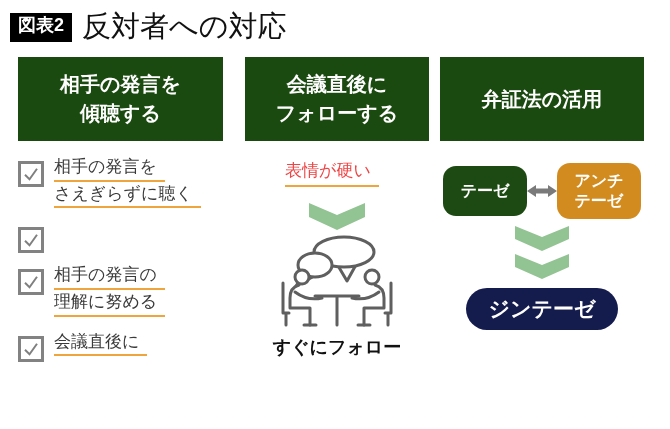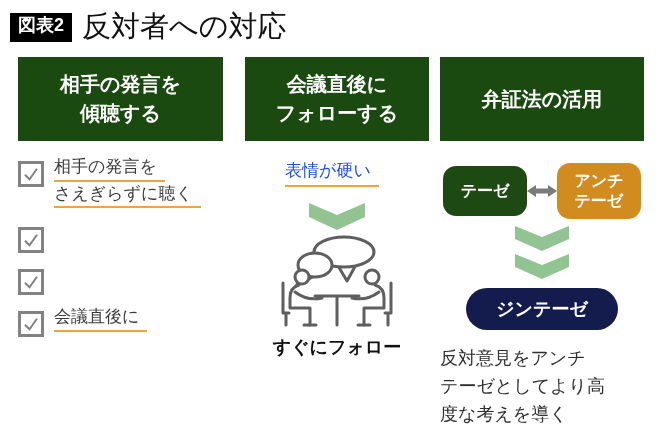--- a/index.html
+++ b/index.html
@@ -29,39 +29,39 @@
   .checkbox{
     width:20px;height:20px;border:3px solid #828282;background:#fff;flex:none;margin-top:3px;
     display:flex;align-items:center;justify-content:center;
   }
   .check-lines{font-size:17px;color:#3a3a3a;line-height:1.1;}
   .uline{
     display:inline-block;border-bottom:2px solid var(--underline-orange,#efa53e);
     padding:0 8px 3px 0;margin-bottom:3px;
   }
   
-  .symptoms{margin:18px 0 0 40px;display:flex;flex-direction:column;gap:13px;align-items:flex-start;font-size:17px;color:#1d4ed8;}
+  .symptoms{margin:18px 0 0 40px;display:flex;flex-direction:column;gap:13px;align-items:flex-start;font-size:17px;color:#ef4444;}
   .chev{display:block;margin:13px auto 0;}
   .chev-fill{fill:var(--chevron-green,#92c392);}
   .people-wrap{margin-top:4px;text-align:center;}
   .follow-label{text-align:center;font-weight:bold;font-size:18px;color:#111;margin-top:3px;}
   
   .thesis-row{margin-top:22px;display:flex;align-items:center;justify-content:center;gap:0;}
   .thesis-box{
     background:var(--thesis-green,#1d4a12);color:#fff;font-weight:bold;font-size:16px;
     width:84px;height:50px;border-radius:13px;display:flex;align-items:center;justify-content:center;flex:none;
   }
   .anti-box{
     background:var(--antithesis-orange,#d28b1f);color:#fff;font-weight:bold;font-size:16px;
     width:84px;height:56px;border-radius:13px;display:flex;align-items:center;justify-content:center;
     text-align:left;line-height:1.25;flex:none;
   }
   .double-chev{margin-top:7px;display:flex;flex-direction:column;align-items:center;gap:3px;}
   .syn-box{
-    background:var(--synthesis-navy,#141b4d);color:#fff;font-weight:bold;font-size:18px;
+    background:var(--synthesis-navy,#141b4d);color:#fff;font-weight:bold;font-size:21px;
     width:152px;height:42px;border-radius:21px;margin:9px auto 0;
     display:flex;align-items:center;justify-content:center;
   }
   .description{margin-top:15px;font-size:18px;color:#2e2e2e;line-height:1.55;}
   
   .ppl{stroke:#5f5f5f;stroke-width:3;fill:none;stroke-linecap:round;stroke-linejoin:round;}
   .ppl-fill{stroke:#5f5f5f;stroke-width:3;fill:#fff;stroke-linejoin:round;}
   .arrow-fill{fill:#7a7a7a;}
   .checkmark{stroke:#7f7f7f;stroke-width:2.6;fill:none;}
 </style>
@@ -99,20 +99,24 @@
             </svg>
         </span>
       </div>
 
       <div class="check-item">
         <span class="checkbox">
           <svg width="18" height="18" viewBox="0 0 24 24">
               <polyline class="checkmark" points="4,13 10,19 20,5"></polyline>
             </svg>
         </span>
+        <div class="check-lines">
+          <span class="uline">相手の発言の</span><br>
+          <span class="uline">理解に努める</span>
+        </div>
       </div>
 
       <div class="check-item">
         <span class="checkbox">
           <svg width="18" height="18" viewBox="0 0 24 24">
               <polyline class="checkmark" points="4,13 10,19 20,5"></polyline>
             </svg>
         </span>
         <div class="check-lines">
           <span class="uline">会議直後に</span><br>
@@ -175,18 +179,15 @@
       <svg width="54" height="25" viewBox="0 0 54 25">
         <polygon class="chev-fill" points="0,0 27,11 54,0 54,13 27,25 0,13"></polygon>
       </svg>
       <svg width="54" height="25" viewBox="0 0 54 25">
         <polygon class="chev-fill" points="0,0 27,11 54,0 54,13 27,25 0,13"></polygon>
       </svg>
     </div>
 
     <div class="syn-box">ジンテーゼ</div>
 
-    <div class="description pre">反対意見をアンチ
-テーゼとしてより高
-度な考えを導く</div>
   </div>
 
 </div>
 
 </body></html>

